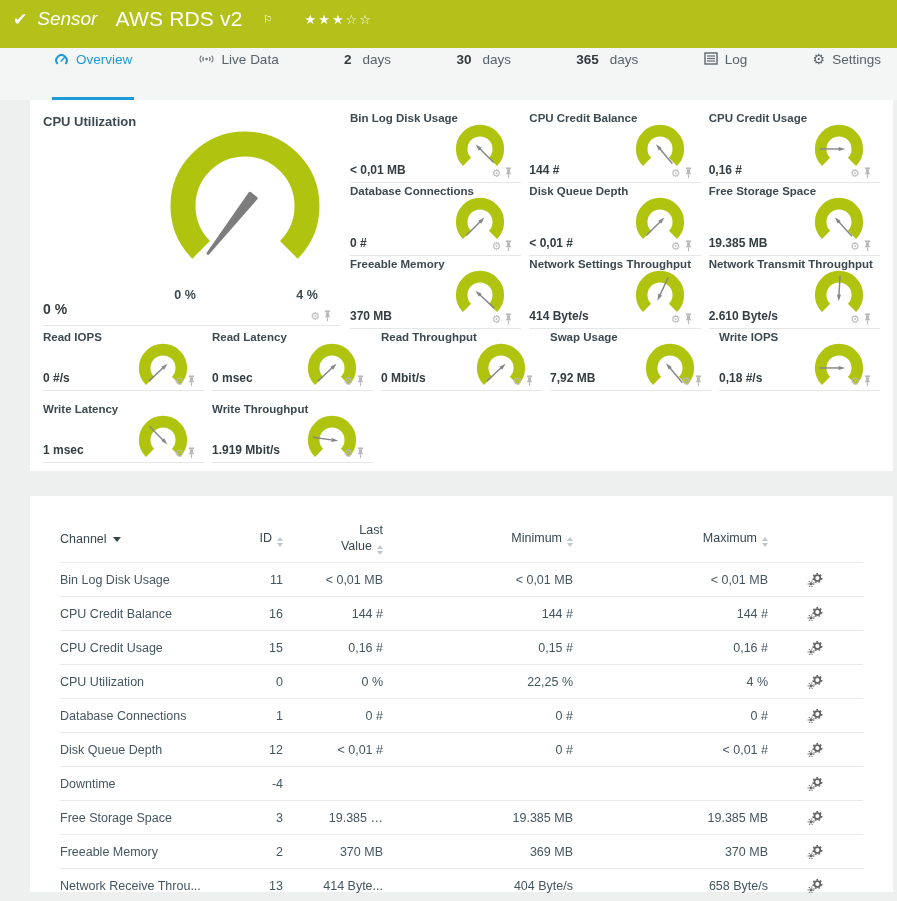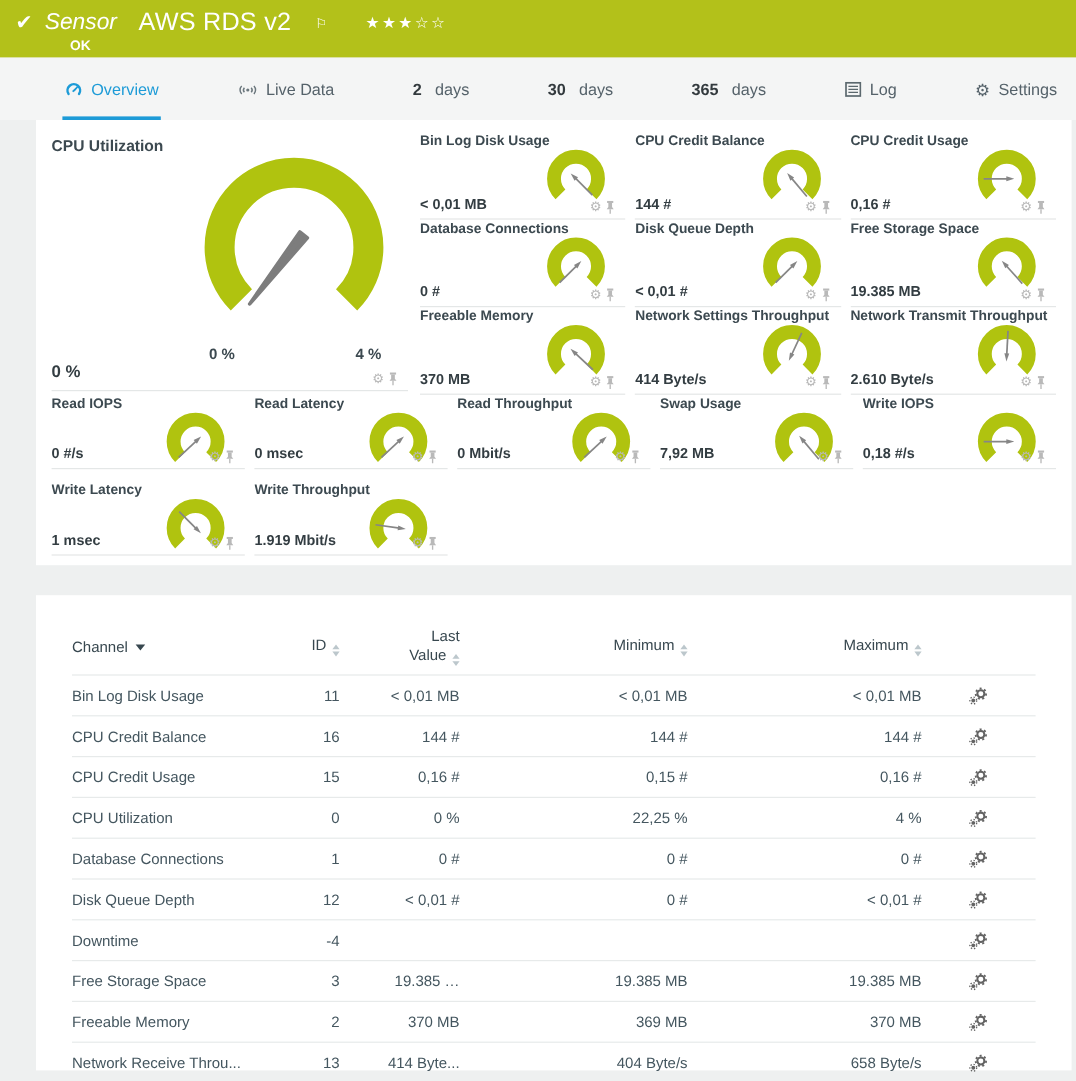--- a/index.html
+++ b/index.html
@@ -9,21 +9,21 @@
   .check{font-size:17px;font-weight:bold;margin:2px 10px 0 0}
   .sensor-line1{display:flex;align-items:center;gap:18px}
   .sensor-type{font-style:italic;font-size:19px}
   .sensor-title{font-weight:normal;font-size:21px;letter-spacing:.2px}
   .flag{font-size:11px;vertical-align:8px;margin-left:2px}
   .stars{font-size:13px;letter-spacing:2px;margin-left:14px;cursor:pointer}
   .sensor-status{font-weight:bold;font-size:11.5px;margin:2px 0 0 21px}
   
   .tabbar{height:52px;display:flex;align-items:stretch;justify-content:space-between;
     padding:0 14px 0 52px;background:#f4f5f5;box-sizing:border-box}
-  .tab{display:flex;align-items:center;gap:7px;font-size:13.5px;color:#55626a;cursor:pointer;
+  .tab{display:flex;gap:7px;font-size:13.5px;color:#55626a;cursor:pointer;
     border-bottom:3px solid transparent;padding:4px 2px 0}
   .tab .num{font-weight:bold;color:#333a3e;margin-right:4px}
   .tab.active{color:#1d9bd7;border-bottom:3px solid #1d9bd7}
   .tab svg{display:block}
   .gearchar{font-size:14px;line-height:1}
   
   .card{background:#fff;margin:0 4px 0 30px;box-sizing:border-box}
   .overview-card{margin-top:0;padding:10px 13px 8px}
   .table-card{margin-top:25px;padding:20px 30px 0;height:396px}
   
@@ -62,21 +62,20 @@
 
 <div class="sensor-bar">
   <span class="check">✔</span>
   <div>
     <div class="sensor-line1">
       <span class="sensor-type">Sensor</span>
       <span class="sensor-title">AWS RDS v2</span>
       <span class="flag">⚐</span>
       <span class="stars" id="stars">★★★☆☆</span>
     </div>
-    <div class="sensor-status">OK</div>
   </div>
 </div>
 
 <div class="tabbar">
   <div class="tab active">
     <svg width="15" height="15" viewBox="0 0 16 16">
       <path d="M3.3 12 A5.6 5.6 0 1 1 12.7 12" fill="none" stroke="#1d9bd7" stroke-width="2.2" stroke-linecap="round"></path>
       <path d="M7 10 L11.4 5.6 L8.6 8.8 Z" fill="#1d9bd7" stroke="#1d9bd7" stroke-width="1.4"></path>
     </svg>
     <span>Overview</span>

